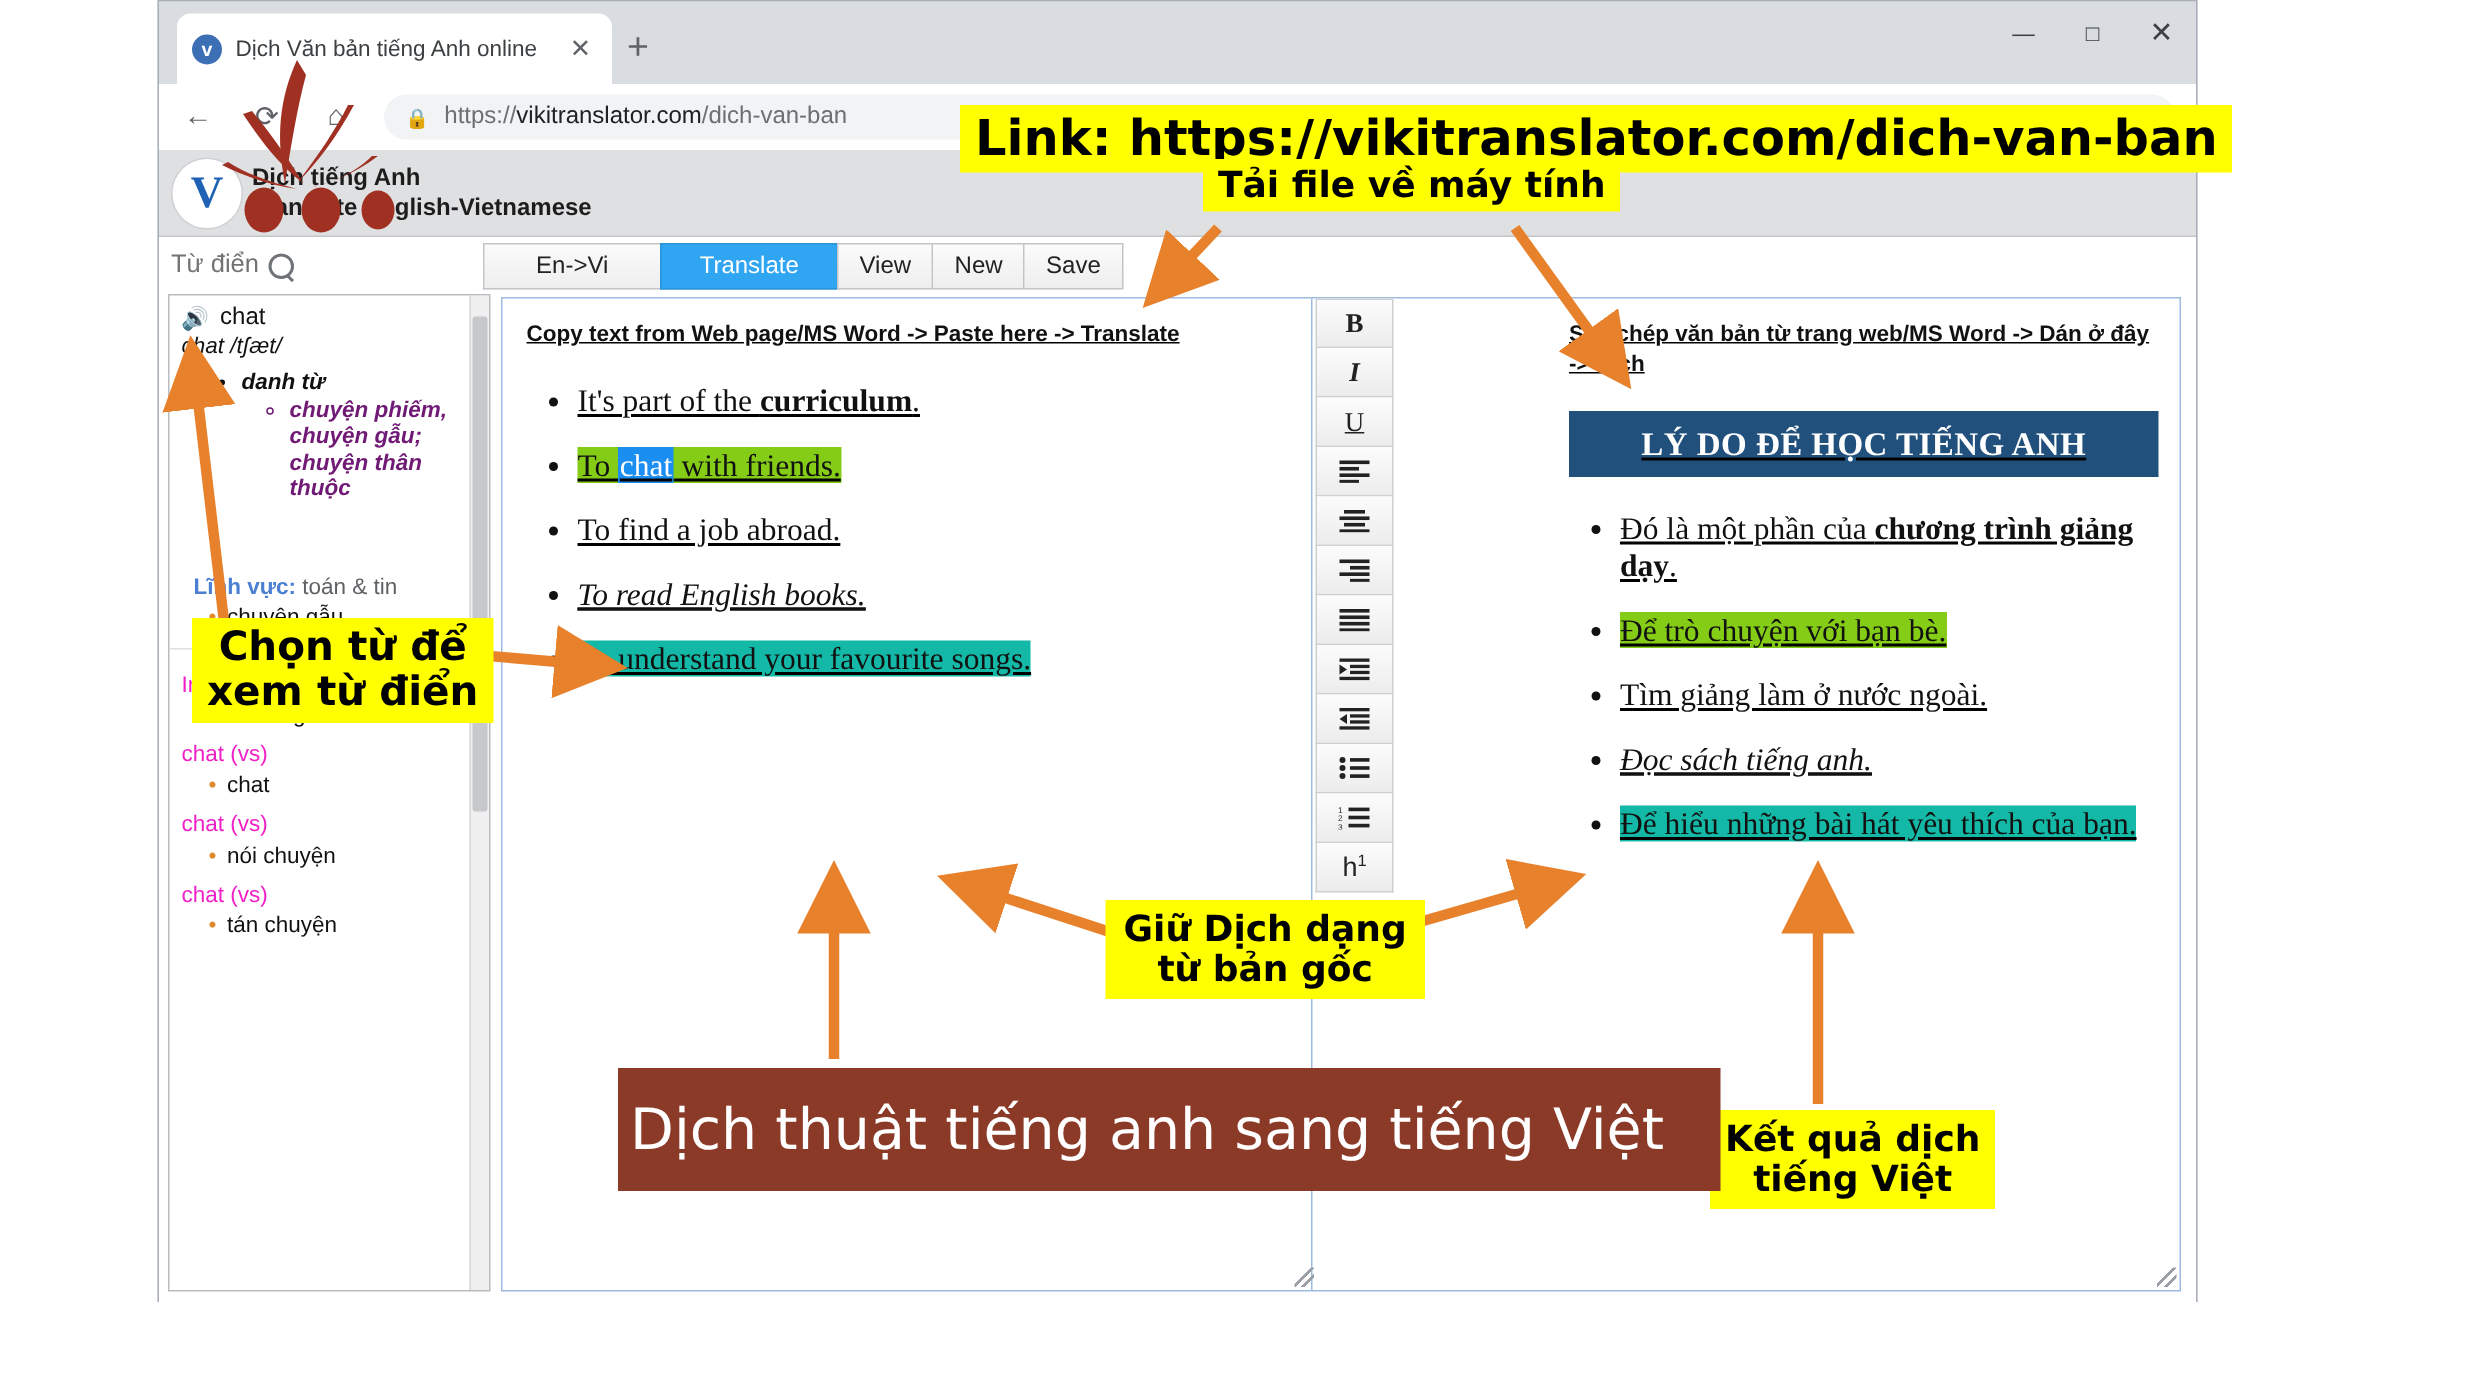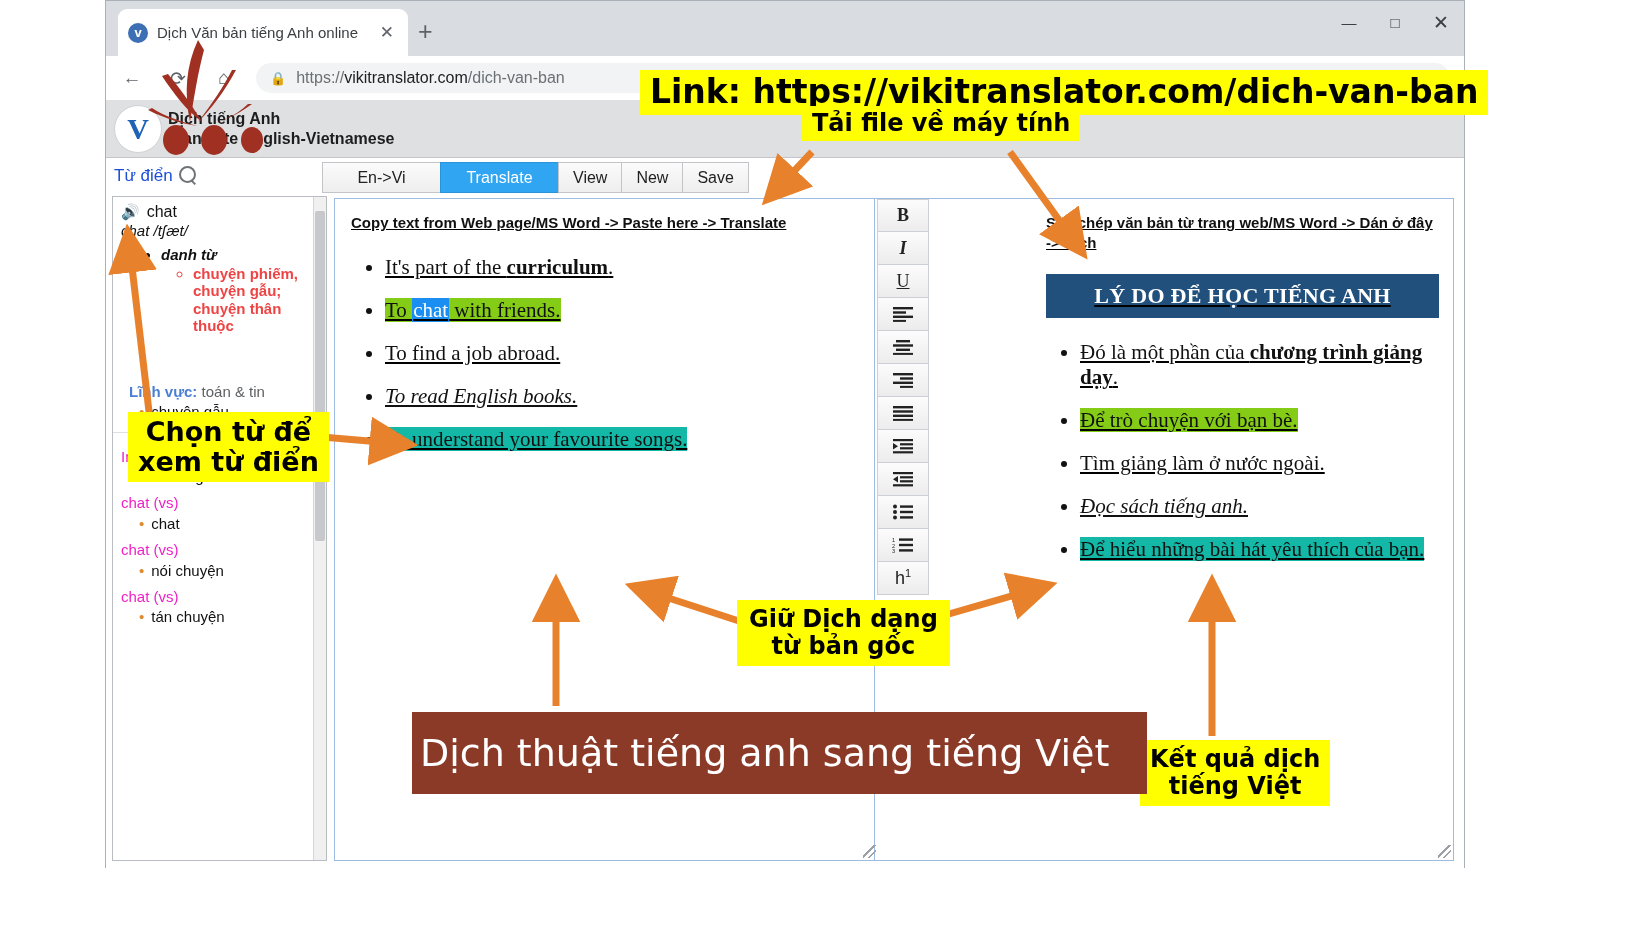--- a/index.html
+++ b/index.html
@@ -120,22 +120,22 @@
   .site-title-2 { font-size: 16px; font-weight: bold; color: #1d1d1d; }
 
   
   .appbody {
     position: relative;
     height: 711px;
     background: #ffffff;
   }
   .dict-label {
     position: absolute; left: 8px; top: 8px;
-    font-size: 17px; color: #1d4ed8;
-    display: flex; align-items: flex-start; gap: 6px;
+    font-size: 17px; color: #737373;
+    display: flex; align-items: flex-end; gap: 6px;
   }
   .mag {
     display:inline-block; width: 13px; height: 13px;
     border: 2px solid #6f7377; border-radius: 50%;
     position: relative; transform: rotate(-45deg);
   }
   .mag::after {
     content:''; position:absolute; left: 4px; top: 13px;
     width: 2px; height: 6px; background: #6f7377;
   }
@@ -153,21 +153,21 @@
   .dict-thumb { position:absolute; right:1px; top: 14px; width: 10px; height: 330px; background: #c6c8cb; border-radius: 2px;}
 
   .dblock { padding: 6px 10px 4px 8px; }
   .dword-row { display:flex; align-items:center; gap: 7px; }
   .spk { font-size: 15px; color: #111; }
   .dword { font-size: 16px; color: #111; }
   .dphon { font-style: italic; font-size: 15px; color: #111; margin-top: 1px; }
   .dpos { font-style: italic; font-weight: bold; font-size: 15px; color: #111; }
   .lvl1 { margin: 7px 0 0 26px; list-style: disc; padding-left: 14px; }
   .lvl2 { margin: 2px 0 0 18px; list-style: circle; padding-left: 14px; }
-  .dmean { color: #ef4444; font-weight: bold; font-size: 15px; line-height: 1.16; }
+  .dmean { color: #701a75; font-weight: bold; font-size: 15px; line-height: 1.16; font-style: italic; }
   .sep { border-top: 1px solid #dddfe1; margin: 8px 0 0 0; }
   .field-row { margin: 6px 0 0 8px; font-size: 15px;}
   .field-k { color: #4a7fd4; font-weight: bold; }
   .field-v { color: #5e6164; }
   .subitem { margin: 3px 0 0 18px; color: #111; font-size: 15px; }
   .subitem::before { content: '\2022'; color: #e08a2e; margin-right: 7px; }
   .term { color: #f020c8; font-size: 15px; line-height: 1.18; margin-top: 9px;}
 
   
   .tabbar {

